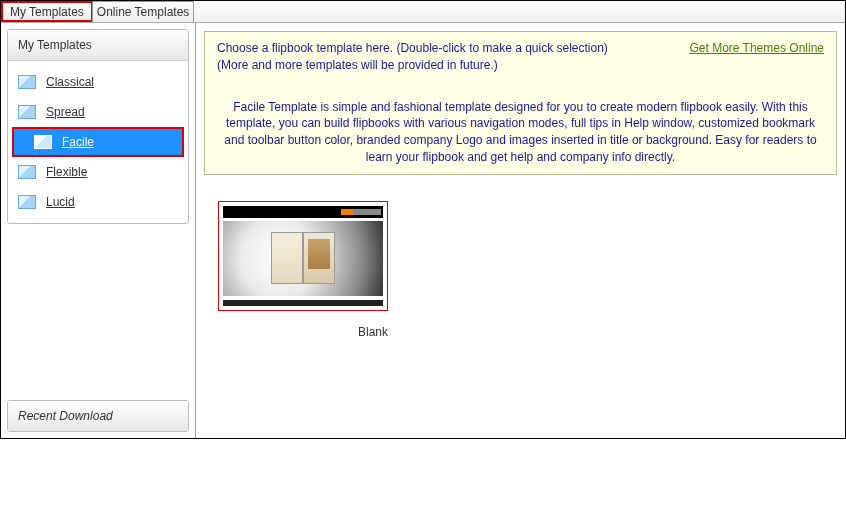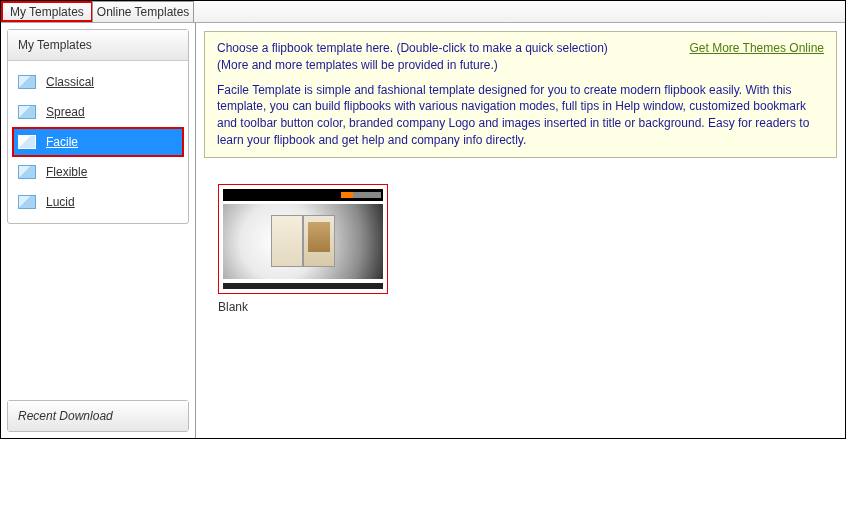--- a/index.html
+++ b/index.html
@@ -7,21 +7,21 @@
   .window { width: 846px; height: 439px; border: 1px solid #000; display: flex; flex-direction: column; }
   .tabbar { display: flex; height: 22px; background: linear-gradient(#fdfdfd,#f1f1f1); border-bottom: 1px solid #aaa; }
   .tab { padding: 3px 4px; border: 1px solid #999; border-bottom: none; margin-right: -1px; background: linear-gradient(#fdfdfd,#ededed); cursor: default; color: #333; }
   .tab.active { border: 2px solid #d00; padding: 2px 7px; }
   .body { flex: 1; display: flex; }
   .sidebar { width: 195px; border-right: 1px solid #9a9a9a; background: #fff; display: flex; flex-direction: column; padding: 6px; gap: 6px; }
   .sidegroup { border: 1px solid #bcbcbc; border-radius: 3px; }
   .sidehead { padding: 8px 10px; background: linear-gradient(#fefefe,#e7e7e7); border-bottom: 1px solid #ccc; color: #333; }
   .sidelist { padding: 6px 4px; }
   .sideitem { display: flex; align-items: center; gap: 10px; padding: 8px 6px; cursor: default; color: #333; text-decoration: underline; }
-  .sideitem.selected { background: #1e90ff; color: #fff; border: 2px solid #d00; padding: 6px 4px; }
+  .sideitem.selected { background: #1e90ff; color: #fff; border: 2px solid #d00; padding: 6px 20px; }
   .sideicon { width: 18px; height: 14px; border: 1px solid #6ba9d6; background: linear-gradient(135deg,#dff1ff 40%,#a7d4f5 40%); }
   .sideitem.selected .sideicon { border-color: #fff; background: linear-gradient(135deg,#fff 40%,#cde8ff 40%); }
   .recent { margin-top: auto; font-style: italic; }
   .main { flex: 1; display: flex; flex-direction: column; padding: 8px; gap: 8px; overflow: auto; }
   .infobox { border: 1px solid #b9b995; background: #ffffe6; padding: 8px 12px; position: relative; color: #1a1a99; font-size: 12px; line-height: 1.4; }
   .infobox .link { position: absolute; right: 12px; top: 8px; color: #4d7c0f; text-decoration: underline; cursor: pointer; }
   .gallery { display: flex; gap: 30px; padding: 18px 14px; }
   .card { width: 170px; }
   .thumb { width: 170px; height: 110px; border: 1px solid #d00; background: #fff; display: flex; flex-direction: column; align-items: center; justify-content: center; overflow: hidden; }
   .card.selected .thumb { border: 3px solid #d00; }
@@ -32,22 +32,22 @@
   .scene-blue { background: radial-gradient(circle at 50% 50%, #1b3a66 0%, #0a1830 65%, #050a17 100%); }
   .book { display: flex; }
   .page { width: 32px; height: 52px; background: #fff; border: 1px solid #999; }
   .page.l { background: linear-gradient(#f5eedd,#e4d9bf); }
   .page.r { background: linear-gradient(#eee7d6,#d8caa8); position: relative; }
   .page.r::after { content:""; position:absolute; left:4px; top:6px; width:22px; height:30px; background: linear-gradient(#c8a46a,#a77d43); }
   .scene-blue .page.l { background: linear-gradient(#eee9f7,#cfc6e6); }
   .scene-blue .page.r { background: linear-gradient(#e8e4f2,#c2b7dd); }
   .scene-blue .page.r::after { background: linear-gradient(#a9a0d2,#7a6db0); }
   .bottombar { height: 6px; width: 95%; background: #222; margin-bottom: 4px; }
-  .caption { text-align: left; margin-top: 6px; color: #333; }
-  .desc { margin-top: 8px; }
+  .caption { text-align: right; margin-top: 14px; color: #333; }
+  .desc { margin-top: 25px; text-align: center; }
 </style>
 </head>
 <body>
 
 <div class="window">
 
   <div class="tabbar">
     <div class="tab active">My Templates</div>
     <div class="tab">Online Templates</div>
   </div>

